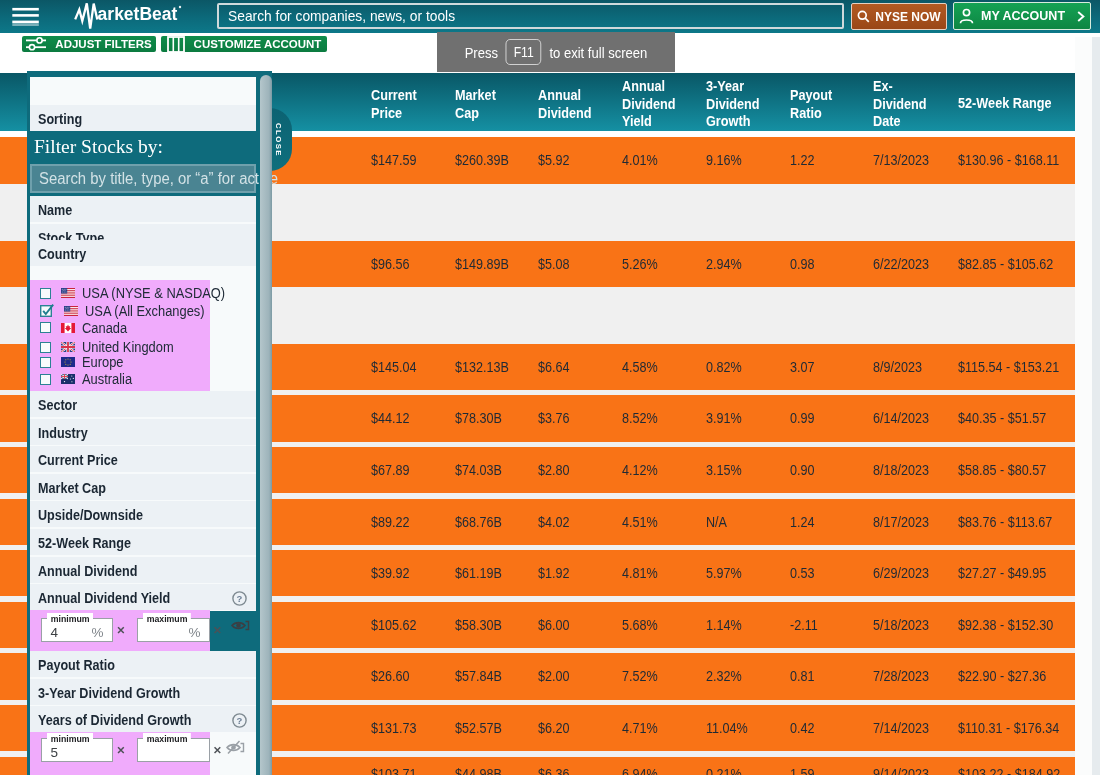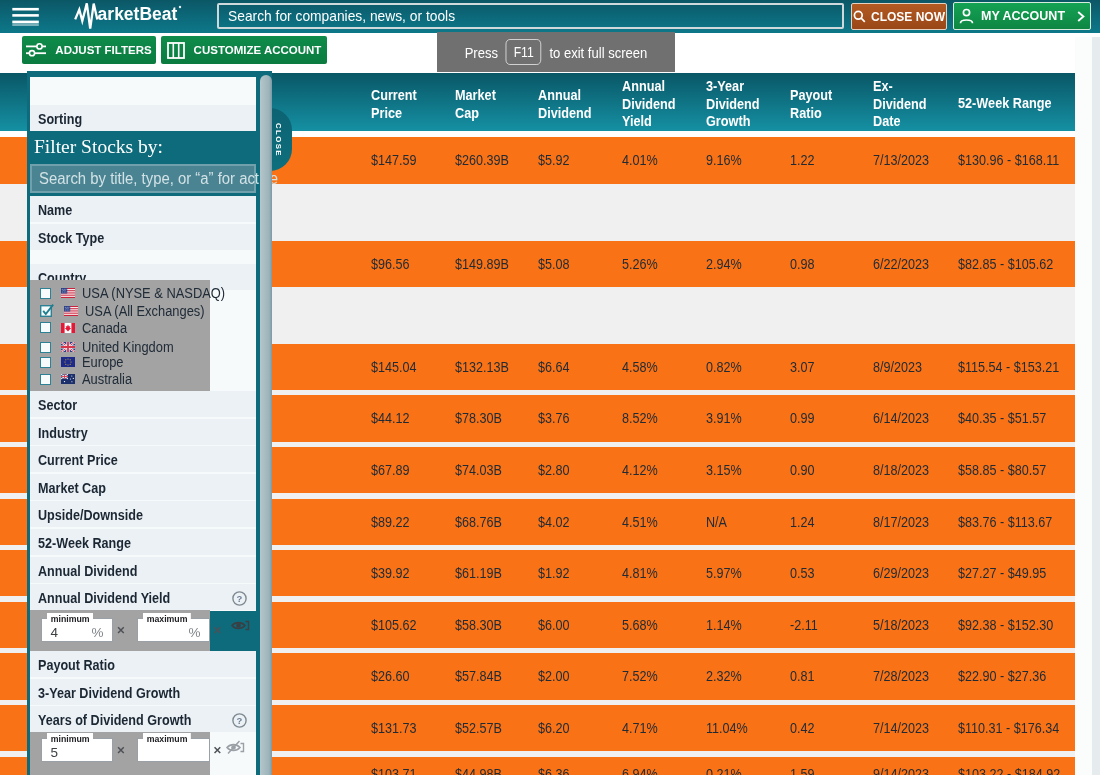--- a/index.html
+++ b/index.html
@@ -17,21 +17,21 @@
   #navsearch > span { display:inline-block; transform:scaleX(0.92); transform-origin:0 50%; }
 
   #findnow { left:851px; top:3px; width:96px; height:27px; background:linear-gradient(180deg,#b25a22,#9a4717);
     border:1px solid #e6d0c0; border-radius:2px; color:#fff; font-weight:bold; font-size:12px;
     display:flex; align-items:center; justify-content:center; gap:5px; }
   #myaccount { left:953px; top:2px; width:138px; height:28px; background:linear-gradient(180deg,#14a254,#0e8643);
     border:1px solid #d8ecdd; border-radius:2px; color:#fff; font-weight:bold; font-size:12.5px;
     display:flex; align-items:center; justify-content:center; gap:7px; }
 
   
-  .greenbtn { position:absolute; top:36px; height:28px; background:linear-gradient(180deg,#0e8c4a,#0b7b40);
+  .greenbtn { position:absolute; top:36px; height:16px; background:linear-gradient(180deg,#0e8c4a,#0b7b40);
     border-radius:2px; color:#fff; font-weight:bold; font-size:11.5px; letter-spacing:0;
     display:flex; align-items:center; justify-content:center; gap:9px; }
   #btn-adjust { left:22px; width:134px; }
   #btn-customize { left:161px; width:166px; }
 
   
   #tooltip { left:437px; top:32px; width:238px; height:40px; background:#707070; color:#fff; font-size:15px;
     display:flex; align-items:center; justify-content:center; z-index:50; }
   #tooltip .tt-in { display:flex; align-items:center; transform:scaleX(0.87); }
   #tooltip .key { border:1.5px solid #d8d8d8; border-radius:5px; padding:4px 8px; margin:0 9px; font-size:14px; }
@@ -53,21 +53,21 @@
     border-radius:0 22px 22px 0; z-index:8; }
   #closetab span { position:absolute; left:16.5px; top:50%; transform:translate(-50%,-50%); writing-mode:vertical-rl;
     color:#fff; font-weight:bold; font-size:7.8px; letter-spacing:1.4px; white-space:nowrap; }
   #panel { left:26.5px; top:71px; width:245.5px; height:704px; background:#0e6b7c; z-index:10; }
   #scrollthumb { left:260.2px; top:75px; width:11.8px; height:700px; background:linear-gradient(90deg,#b4c6cb,#9db3ba 75%,#7b9aa4);
     border-radius:6px 6px 0 0; z-index:12; }
   .pgroup { position:absolute; left:3.2px; width:226.6px; background:#f7fafb; }
   .prow { position:absolute; left:3.2px; width:226.6px; height:26px; background:#ecf1f5; color:#1b2733;
     font-weight:bold; font-size:14px; line-height:28px; padding-left:8.5px; overflow:visible; }
   .prow > span { display:inline-block; transform:scaleX(0.9); transform-origin:0 50%; white-space:nowrap; }
-  .pwhite { position:absolute; left:3.2px; width:180px; background:#a3a3a3;padding-left:28px; }
+  .pwhite { position:absolute; left:3.2px; width:180px; background:#f0abfc;padding-left:28px; }
   #fsb { position:absolute; left:0; top:59.5px; width:248.8px; height:30.5px; color:#fff;
     font-family:"Liberation Serif", serif; font-size:19.5px; line-height:31px; padding-left:7.5px; }
   #psearch { position:absolute; left:3.2px; top:92.6px; width:226.6px; height:29.4px; background:#4a8492;
     border:2px solid #6fa0ac; color:#d3e2e6; font-size:16px; line-height:25px; padding-left:7px; white-space:nowrap; }
   #psearch > span { display:inline-block; transform:scaleX(0.93); transform-origin:0 50%; }
 
   .citem { position:absolute; left:8px; height:17.2px; display:flex; align-items:center; font-size:14px; color:#202c38; }
   .cbox { width:11px; height:11px; border:1.5px solid #2c8294; background:#f8fbfc; margin-left:2.5px; flex:none; box-sizing:border-box; }
   .flag { width:14px; height:10px; margin-left:10px; margin-right:7px; display:block; flex:none; }
   .citem > span.lbl { display:inline-block; transform:scaleX(0.92); transform-origin:0 50%; white-space:nowrap; }
@@ -95,21 +95,21 @@
     <polyline points="1.2,19.4 5.3,9.5 8.3,21 12.8,3.4 16.2,28.6 19.7,3.6 23.3,19.4" fill="none" stroke="#fff" stroke-width="2.3"></polyline>
     <text x="23.6" y="19.6" fill="#fff" font-family="Liberation Sans" font-size="17.5px" font-weight="bold" letter-spacing="0">arketBeat</text>
     <circle cx="106" cy="7" r="1.2" fill="#e8f0f2"></circle>
   </svg>
   <div id="navsearch" class="navbar-el"><span>Search for companies, news, or tools</span></div>
   <div id="findnow" class="navbar-el">
     <svg width="13" height="13" viewBox="0 0 13 13">
         <circle cx="5.3" cy="5.3" r="3.9" fill="none" stroke="#fff" stroke-width="1.7"></circle>
         <line x1="8.2" y1="8.2" x2="11.8" y2="11.8" stroke="#fff" stroke-width="1.7"></line>
       </svg>
-    <span>CLOSE NOW</span>
+    <span>NYSE NOW</span>
   </div>
   <div id="myaccount" class="navbar-el">
     <svg width="15" height="16" viewBox="0 0 15 16">
         <circle cx="7.5" cy="4.6" r="3.1" fill="none" stroke="#fff" stroke-width="1.7"></circle>
         <path d="M1.5 15.2 C1.5 10.9 13.5 10.9 13.5 15.2" fill="none" stroke="#fff" stroke-width="1.7"></path>
       </svg>
     <span>MY ACCOUNT</span>
     <svg width="8" height="11" viewBox="0 0 8 11" style="margin-left:5px">
         <polyline points="1.2,1 6.4,5.5 1.2,10" fill="none" stroke="#fff" stroke-width="1.9"></polyline>
       </svg>
@@ -276,21 +276,21 @@
 
 <div id="panel" class="abs">
   <div class="pgroup" style="top:6px; height:53.5px"></div>
   <div class="pgroup" style="top:125.2px; height:414.4px"></div>
   <div class="pgroup" style="top:580px; height:124px"></div>
   <div class="prow" style="top:34px"><span>Sorting</span></div>
   <div id="fsb">Filter Stocks by:</div>
   <div id="psearch"><span>Search by title, type, or “a” for active</span></div>
   <div class="prow" style="top:125.2px"><span>Name</span></div>
   <div class="prow" style="top:153px"><span>Stock Type</span></div>
-  <div class="prow" style="top:193px"><span>Country</span></div>
+  <div class="prow" style="top:169px"><span>Country</span></div>
   <div class="pwhite" id="countries" style="top:208.8px; height:111.5px;">
       <div class="citem" style="top:5px">
         <span class="cbox"></span>
         <svg class="flag" viewBox="0 0 14 10">
           <rect width="14" height="10" fill="#fff"></rect>
           <g fill="#c9243c">
             <rect y="0" width="14" height="1.1"></rect>
             <rect y="2.2" width="14" height="1.1"></rect>
             <rect y="4.4" width="14" height="1.1"></rect>
             <rect y="6.6" width="14" height="1.1"></rect>

